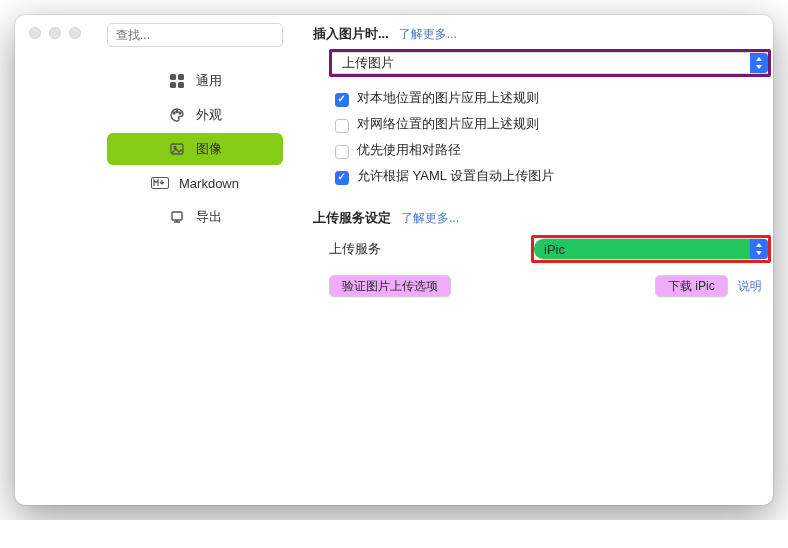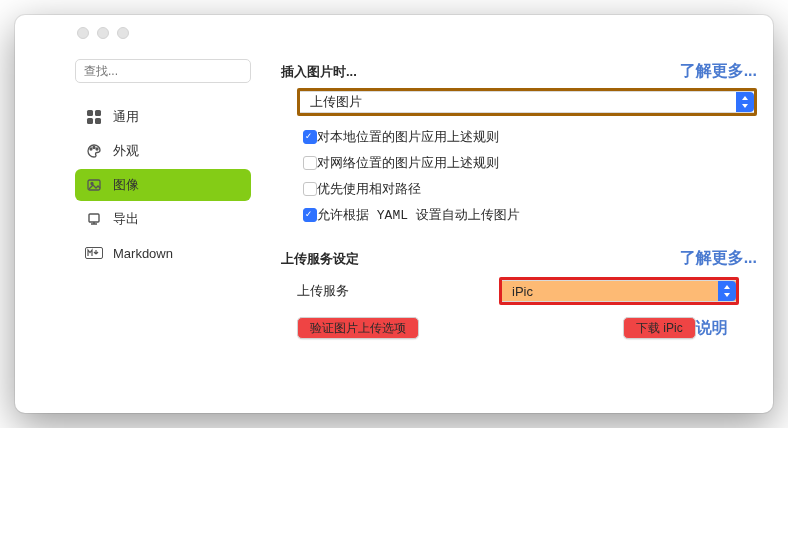--- a/index.html
+++ b/index.html
@@ -4,28 +4,27 @@
 <style>
 * { box-sizing: border-box; margin: 0; padding: 0; }
 body {
   font-family: -apple-system, "Helvetica Neue", Arial, sans-serif;
   font-size: 13px;
   background: transparent;
   padding: 15px;
 }
 .window {
   width: 758px;
-  height: 398px;
+  height: 490px;
   background: #fff;
   border-radius: 10px;
   box-shadow: 0 12px 40px rgba(0,0,0,0.4), 0 0 0 1px rgba(0,0,0,0.08);
   overflow: hidden;
   display: flex;
-  flex-direction: column;
-  padding-left: 48px;
+  flex-direction: row;
 }
 .titlebar {
   height: 36px;
   display: flex;
   align-items: center;
   padding: 0 14px;
 }
 .traffic { display: flex; gap: 8px; }
 .dot { width: 12px; height: 12px; border-radius: 50%; background: #e3e3e3; border: 0.5px solid #d3d3d3; }
 .body { display: flex; flex: 1; min-height: 0; }
@@ -40,70 +39,71 @@
   background: #fff;
   margin-bottom: 18px;
 }
 .nav { display: flex; flex-direction: column; gap: 2px; }
 .nav-item {
   display: flex; align-items: center;
   gap: 10px;
   padding: 7px 10px;
   border-radius: 6px;
   color: #333;
+  justify-content: center;
 }
 .nav-item.active { background: #84cc16; font-family: Liberation Serif, serif; }
 .nav-icon { width: 18px; height: 18px; display:flex; align-items:center; justify-content:center; color: #555; }
 .main { flex: 1; padding: 10px 16px 16px 18px; overflow: auto; color: #2a2a2a; }
-.section-header { display:flex; align-items:center; margin-bottom: 6px; justify-content: space-between; }
+.section-header { display:flex; align-items:center; gap: 10px; margin-bottom: 6px; }
 .section-title { font-weight: 600; font-size: 13px; }
-.link { color: #4a7ad0; font-size: 16px; font-weight: bold; }
+.link { color: #4a7ad0; font-size: 12px; }
 .row-indent { padding-left: 16px; }
 .select-highlight {
-  border: 3px solid #a16207;
+  border: 3px solid #701a75;
   border-radius: 2px;
   margin-bottom: 8px;
 }
 .select {
   display:flex; align-items:center; justify-content:space-between;
   height: 22px;
   background: #fff;
   border-top: 1px solid #d9d9d9;
   border-bottom: 1px solid #d9d9d9;
   padding-left: 10px;
 }
 .select-arrows {
   width: 18px; height: 100%;
   background: #2f72ff;
   border-top-right-radius: 4px;
   border-bottom-right-radius: 4px;
   display:flex; align-items:center; justify-content:center;
   color: #fff; font-size: 8px; line-height: 8px;
 }
-.checkbox-row { display:flex; align-items:center; gap: 0; padding: 4px 0 4px 22px; font-family: Liberation Mono, monospace; }
+.checkbox-row { display:flex; align-items:flex-end; gap: 8px; padding: 4px 0 4px 22px; }
 .cb { width: 14px; height: 14px; border-radius: 3px; border: 1px solid #c5c5c5; background: #fff; flex-shrink:0; position:relative; }
 .cb.checked { background: #2f72ff; border-color: #2f72ff; }
 .cb.checked::after { content:"✓"; color:#fff; font-size:10px; font-weight:bold; position:absolute; left:1.5px; top:-1px; }
 .help-icon { margin-left:auto; width:16px; height:16px; border-radius:50%; border:1.2px solid #bdbdbd; color:#bdbdbd; font-size:10px; display:flex; align-items:center; justify-content:center; }
 .sec2 { margin-top: 20px; }
 .service-row { display:flex; align-items:center; gap: 32px; padding-left: 16px; margin-top: 8px; }
 .service-label { width: 170px; }
 .select2-wrap { border: 3px solid #e02222; border-radius: 2px; width: 240px; }
-.select2 { display:flex; align-items:center; justify-content:space-between; height: 22px; background:#fdba74; border-top:1px solid #d9d9d9; border-bottom:1px solid #d9d9d9; padding-left:10px; }
+.select2 { display:flex; align-items:center; justify-content:space-between; height: 22px; background:#22c55e; border-top:1px solid #d9d9d9; border-bottom:1px solid #d9d9d9; padding-left:10px;border-radius:10px; }
 .mac-btn {
   display:inline-flex; align-items:center;
   height: 22px; padding: 0 12px;
   border: 1px solid #d2d2d2;
   border-radius: 5px;
-  background: #ef4444;
+  background: #f0abfc;
   box-shadow: 0 0.5px 1px rgba(0,0,0,0.08);
   font-size: 12px;
 }
 .btn-row { display:flex; align-items:center; gap: 14px; padding-left: 16px; margin-top: 12px; }
-.btn-row .right-group { margin-left: 190px; display:flex; align-items:center; }
+.btn-row .right-group { margin-left: 190px; display:flex; align-items:center; gap: 10px; }
 </style>
 </head>
 <body>
 
 <div class="window">
   <div class="titlebar">
     <div class="traffic">
       <div class="dot"></div>
       <div class="dot"></div>
       <div class="dot"></div>
@@ -146,36 +146,36 @@
                 <rect x="2" y="3" width="12" height="10" rx="1.5"></rect>
                 <circle cx="6" cy="6.5" r="1" fill="currentColor"></circle>
                 <path d="M3 12l4-4 3 3 2-2 2 2"></path>
               </svg>
           </span>
           <span>图像</span>
         </div>
 
         <div class="nav-item">
           <span class="nav-icon">
+            <svg width="18" height="12" viewBox="0 0 18 12">
+                <rect x="0.5" y="0.5" width="17" height="11" rx="1.5" fill="none" stroke="currentColor"></rect>
+                <path d="M3 9V3l2 2.5L7 3v6M11 3v4m0 0l-2-2m2 2l2-2" stroke="currentColor" stroke-width="1.2" fill="none"></path>
+              </svg>
+          </span>
+          <span>Markdown</span>
+        </div>
+
+        <div class="nav-item">
+          <span class="nav-icon">
             <svg width="16" height="16" viewBox="0 0 16 16" fill="none" stroke="currentColor" stroke-width="1.4">
                 <rect x="3" y="3" width="10" height="8" rx="1"></rect>
                 <path d="M5 13h6M8 11v2"></path>
               </svg>
           </span>
           <span>导出</span>
-        </div>
-
-        <div class="nav-item">
-          <span class="nav-icon">
-            <svg width="18" height="12" viewBox="0 0 18 12">
-                <rect x="0.5" y="0.5" width="17" height="11" rx="1.5" fill="none" stroke="currentColor"></rect>
-                <path d="M3 9V3l2 2.5L7 3v6M11 3v4m0 0l-2-2m2 2l2-2" stroke="currentColor" stroke-width="1.2" fill="none"></path>
-              </svg>
-          </span>
-          <span>Markdown</span>
         </div>
 
       </div>
     </div>
 
     <div class="main">
 
       <div class="section-header">
         <span class="section-title">插入图片时...</span>
         <span class="link">了解更多...</span>

